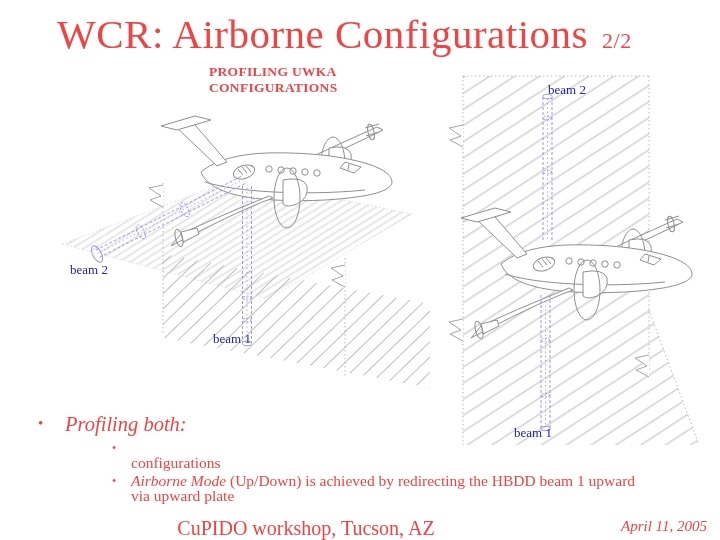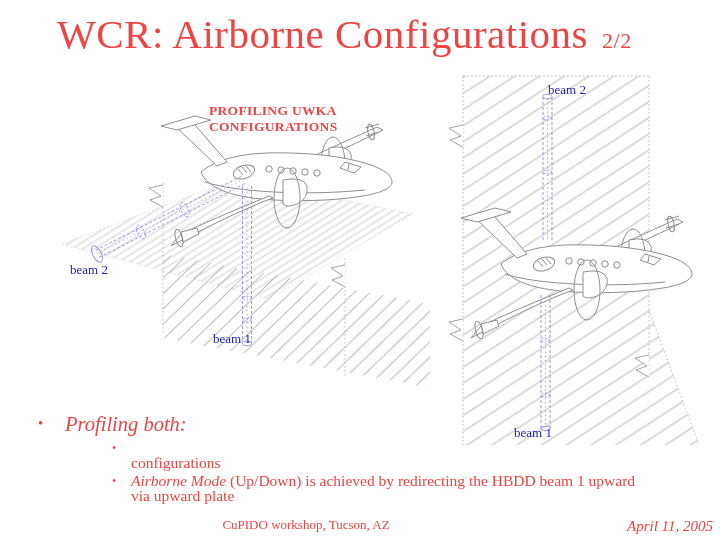--- a/index.html
+++ b/index.html
@@ -3,30 +3,30 @@
 <meta charset="utf-8">
 <style>
   html,body{margin:0;padding:0;}
   body{width:720px;height:540px;background:#ffffff;overflow:hidden;position:relative;
        font-family:"Liberation Serif", serif;}
   .abs{position:absolute;}
   #art{position:absolute;left:0;top:0;z-index:1;}
   .txt{z-index:2;color:#ef4444;}
   #title{left:57px;top:10px;font-size:41px;letter-spacing:.5px;white-space:nowrap;}
   #title .pg{font-size:22px;margin-left:14px;}
-  #subtitle{left:209px;top:64px;font-size:13.5px;font-weight:bold;line-height:16px;letter-spacing:.3px;margin-top:39px;}
+  #subtitle{left:209px;top:64px;font-size:13.5px;font-weight:bold;line-height:16px;letter-spacing:.3px;}
   #bullets{left:0;top:413px;width:720px;}
   .b1row{position:absolute;left:38px;top:2px;font-size:15px;}
   .b1text{position:absolute;left:65px;top:0;font-size:20.5px;font-style:italic;}
   .b2{position:absolute;font-size:15.5px;line-height:15px;}
   .b2 .mark{position:absolute;left:-19px;top:1px;font-size:12px;}
   #sub1{left:131px;top:27px;width:545px;}
   #sub2{left:131px;top:60px;width:560px;}
-  #footer-venue{left:0;top:517px;width:612px;text-align:center;font-size:13px;}
-  #footer-date{right:7px;top:518px;font-size:15px;font-style:italic;}
+  #footer-venue{left:0;top:517px;width:612px;text-align:center;font-size:20px;}
+  #footer-date{right:13px;top:518px;font-size:15px;font-style:italic;}
   svg text{font-family:"Liberation Serif", serif;}
 </style>
 </head>
 <body>
 
 <svg id="art" width="720" height="540" viewBox="0 0 720 540">
   <defs>
     <pattern id="hatchH" patternUnits="userSpaceOnUse" width="6" height="6" patternTransform="rotate(-32)">
       <path d="M0,3 H6" stroke="#bcbcbc" stroke-width="0.7"></path>
     </pattern>

